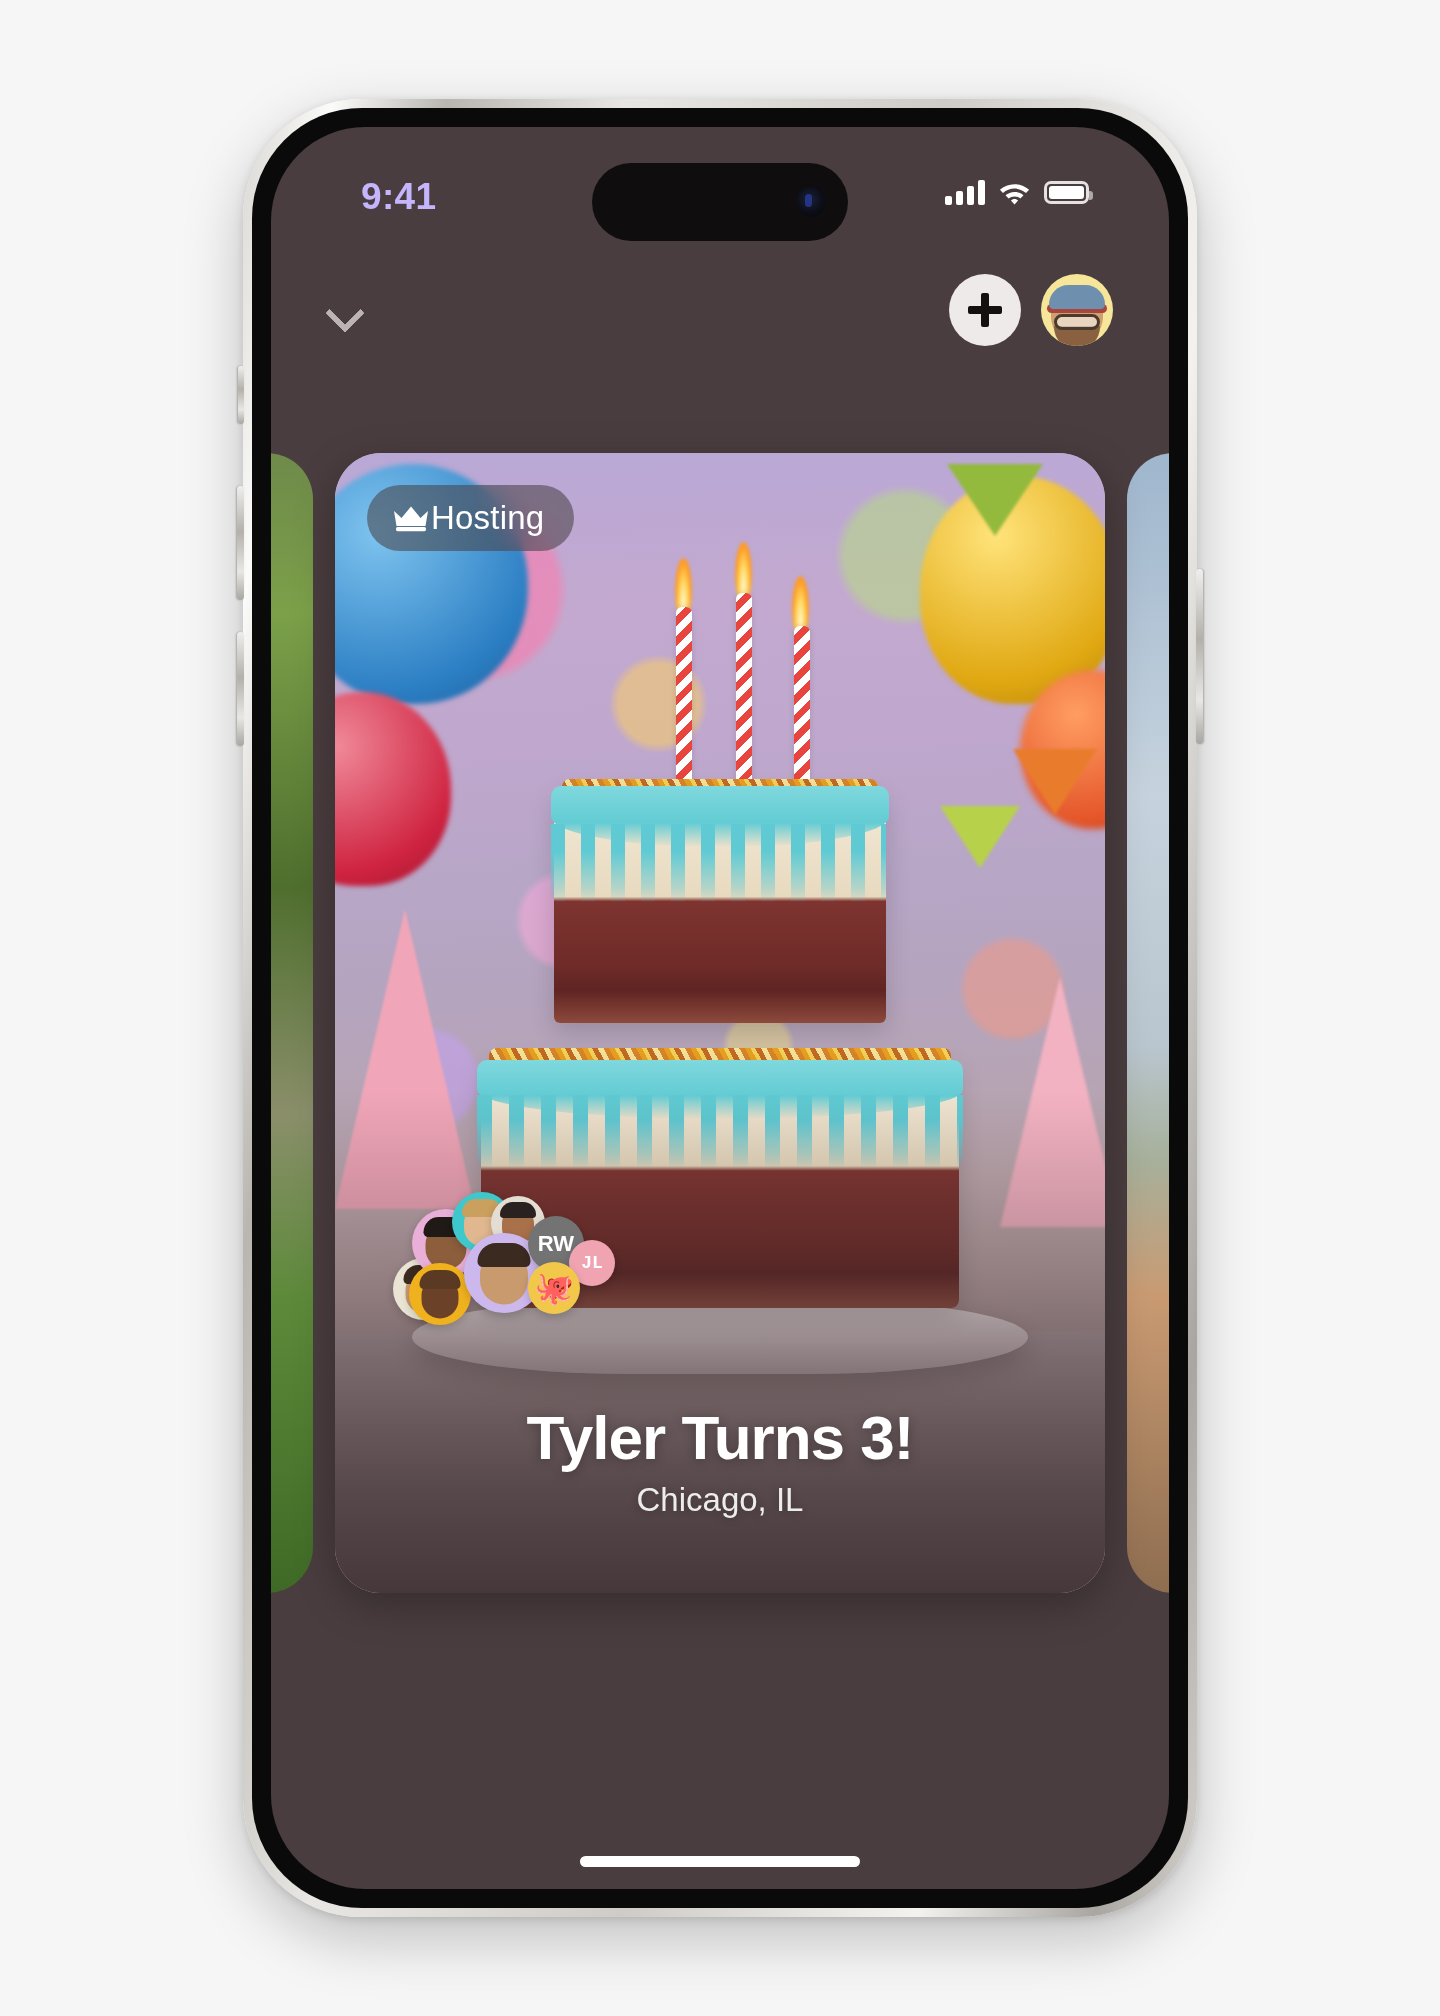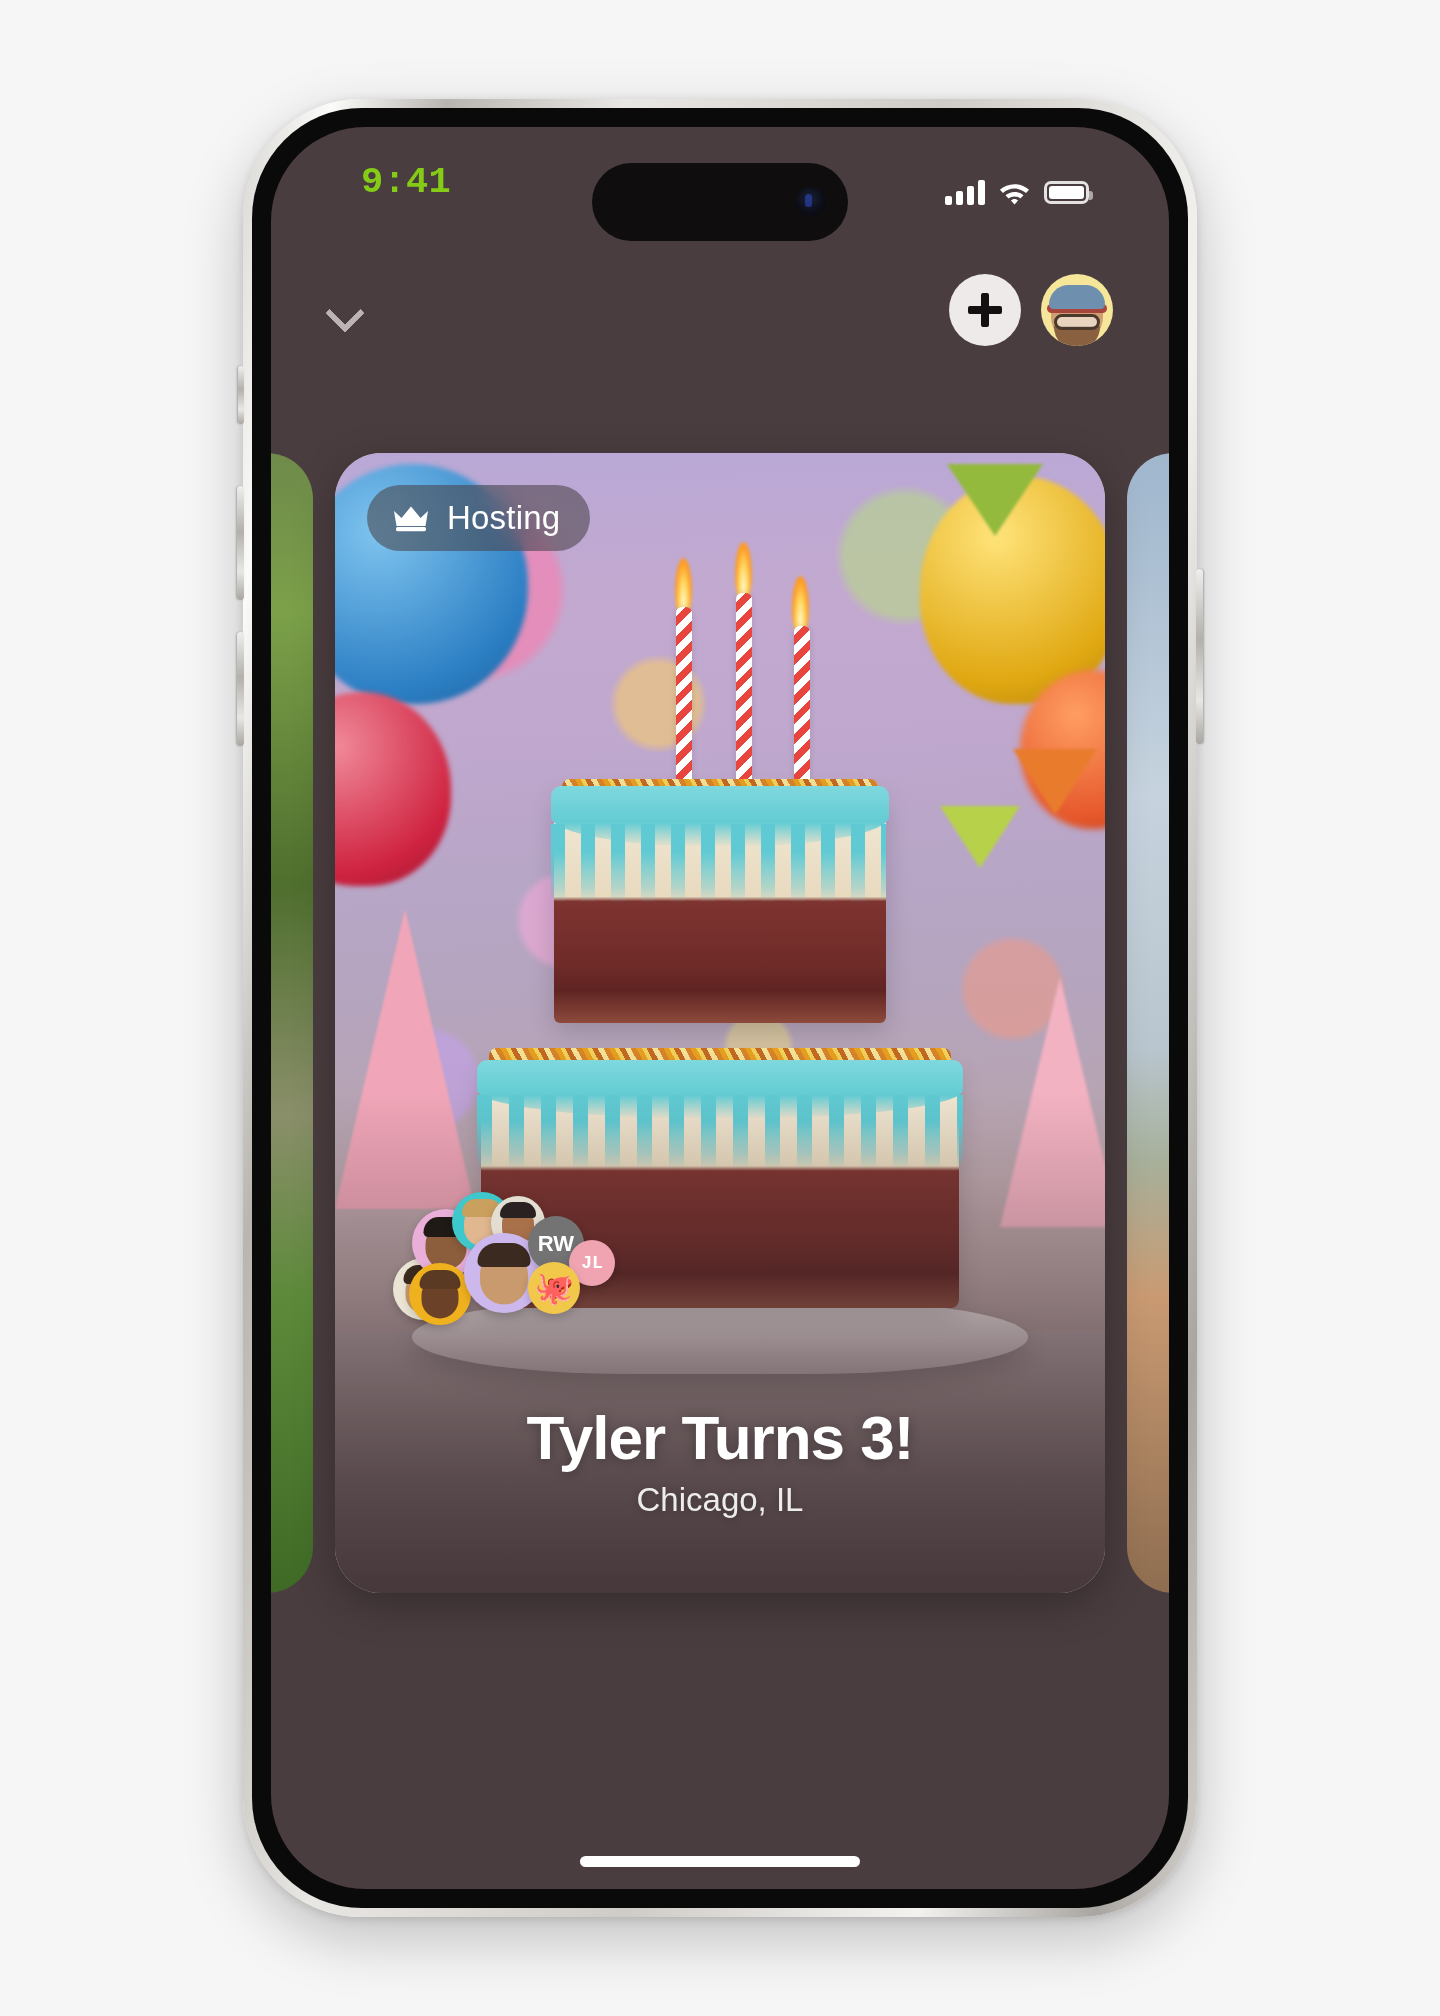--- a/index.html
+++ b/index.html
@@ -53,24 +53,23 @@
     background: linear-gradient(180deg,#efeeec,#b4b1ac 40%,#e9e7e4 75%,#a9a6a1);
     box-shadow: 1px 0 2px rgba(0,0,0,0.25);
   }
 
   
   .statusbar {
     position: absolute; left: 0; top: 0; width: 100%; height: 118px;
     z-index: 40;
   }
   .status-time {
-    position: absolute; left: 90px; top: 34px;
-    color: #84cc16; font-size: 37px; font-weight: 700;
+    position: absolute; left: 90px; top: 49px;
+    color: #c4b5fd; font-size: 37px; font-weight: 700;
     letter-spacing: 0.3px;
-    font-family: Liberation Mono, monospace;
   }
   .status-right {
     position: absolute; right: 80px; top: 52px;
     display: flex; align-items: center; gap: 13px;
   }
   .sig { display: flex; align-items: flex-end; gap: 4px; height: 26px; }
   .sig i { display: block; width: 7px; background: #fff; border-radius: 2px; }
   .sig i:nth-child(1){ height: 9px; }
   .sig i:nth-child(2){ height: 14px; }
   .sig i:nth-child(3){ height: 19px; }
@@ -329,21 +328,21 @@
 
   
   .card-scrim {
     position: absolute; left: 0; right: 0; bottom: 0; height: 44%;
     background: linear-gradient(180deg, rgba(60,45,48,0) 0%, rgba(62,46,49,.35) 42%, rgba(58,43,46,.66) 78%, rgba(54,40,43,.78) 100%);
   }
 
   
   .hosting-badge {
     position: absolute; left: 32px; top: 32px;
-    display: flex; align-items: center; gap: 16px;
+    display: flex; align-items: center; 
     padding: 14px 30px 14px 24px;
     border-radius: 40px;
     background: rgba(70,62,66,0.55);
     -webkit-backdrop-filter: blur(14px); backdrop-filter: blur(14px);
     z-index: 6;
   }
   .hosting-badge .lbl { color:#fff; font-size: 33px; font-weight: 500; letter-spacing: .2px; }
 
   
   .cluster {

